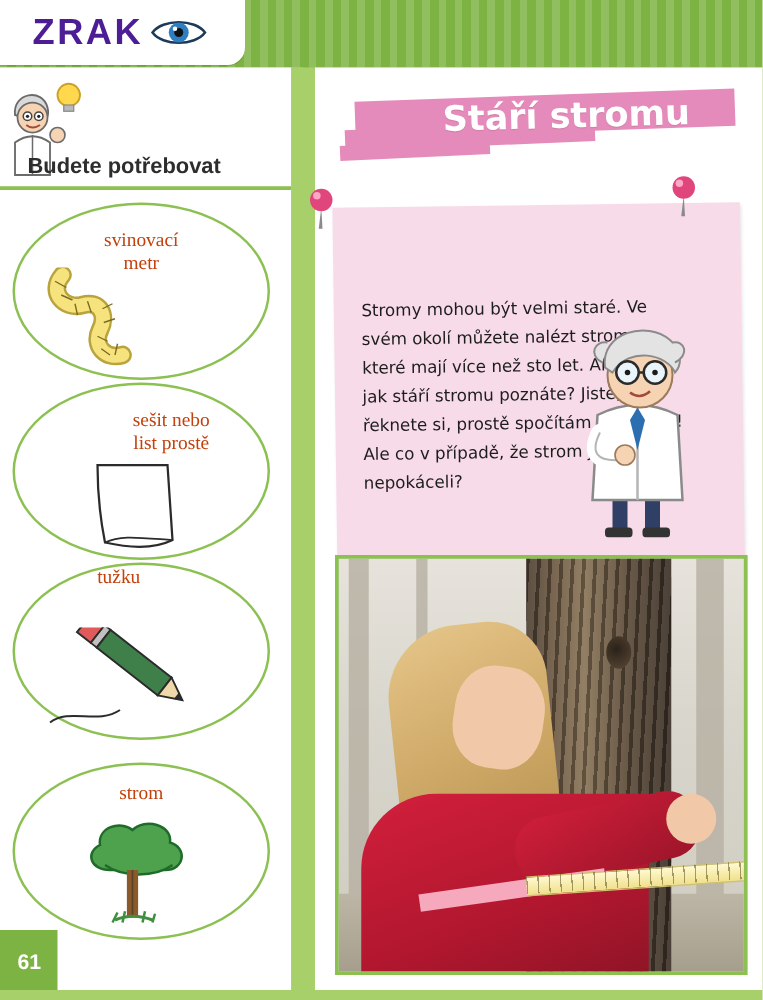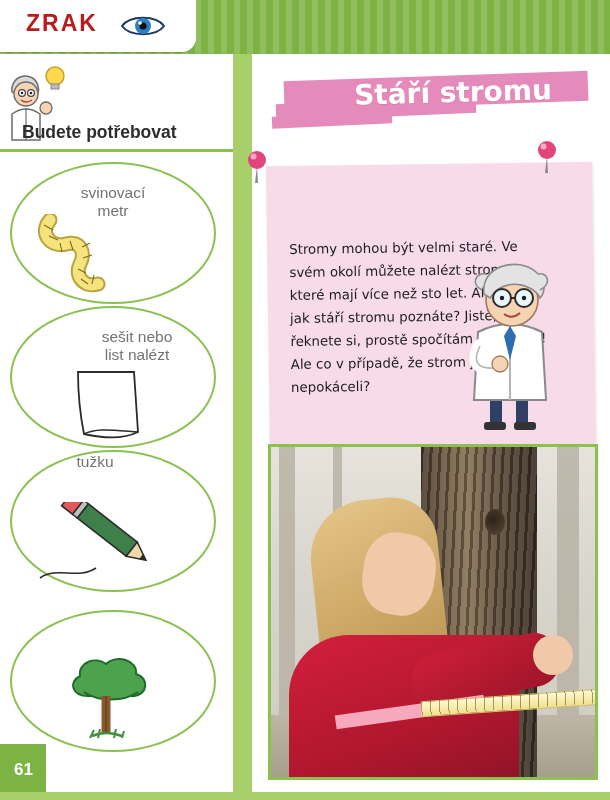--- a/index.html
+++ b/index.html
@@ -40,24 +40,24 @@
     position: absolute;
     left: 0; top: 0;
     width: 196px; height: 52px;
     background: #ffffff;
     border-bottom-right-radius: 14px;
     box-shadow: 0 1px 0 rgba(0,0,0,0.12);
   }
   .chapter-title {
     position: absolute;
     left: 26px; top: 10px;
-    font-size: 23px;
+    font-size: 29px;
     font-weight: bold;
     letter-spacing: 2px;
-    color: #b91c1c;
+    color: #4c1d95;
   }
   .eye-icon {
     position: absolute;
     left: 120px; top: 14px;
     width: 46px; height: 24px;
   }
 
   
   .left-col {
     position: absolute;
@@ -109,23 +109,23 @@
     width: 206px; height: 142px;
     border-radius: 50%;
     border: 2px solid #8cc152;
     box-sizing: border-box;
     background: #ffffff;
   }
   .item-label {
     position: absolute;
     width: 150px;
     text-align: center;
-    font-family: Liberation Sans, sans-serif;
+    font-family: Liberation Serif, serif;
     font-size: 15.5px;
-    color: #737373;
+    color: #c2410c;
     line-height: 1.15;
   }
 
   
   .right-col {
     position: absolute;
     left: 242px; top: 54px;
     width: 368px; height: 746px;
   }
   .right-white {
@@ -390,21 +390,21 @@
                 <path d="M45 65 L52 70"></path>
                 <path d="M56 70 L58 61"></path>
             </g>
           </svg>
         </div>
       </div>
 
       <div class="item" style="top:252px;">
         <div class="item-bubble"></div>
         <div class="item-label" style="left:52px; top:22px; white-space:pre-line;">sešit nebo
-list nalézt</div>
+list prostě</div>
         <div style="position:absolute;left:58px;top:62px;">
           <svg width="96" height="76" viewBox="0 0 96 76">
             <path d="M10 4 L66 4 L70 64 C54 72 34 70 16 66 C12 46 10 24 10 4 Z" fill="#ffffff" stroke="#2b2b2b" stroke-width="1.8"></path>
             <path d="M16 66 C28 60 42 62 70 64" fill="none" stroke="#2b2b2b" stroke-width="1.4"></path>
           </svg>
         </div>
       </div>
 
       <div class="item" style="top:396px;">
         <div class="item-bubble"></div>
@@ -418,20 +418,21 @@
               <path d="M104 10 L122 19 L104 28 Z" fill="#f0d9a8" stroke="#2b2b2b" stroke-width="1.5"></path>
               <path d="M116 15.5 L122 19 L116 22.5 Z" fill="#2b2b2b"></path>
             </g>
             <path d="M6 76 C22 64 44 78 62 66" fill="none" stroke="#2b2b2b" stroke-width="1.6"></path>
           </svg>
         </div>
       </div>
 
       <div class="item" style="top:556px;">
         <div class="item-bubble"></div>
+        <div class="item-label" style="left:28px; top:16px;">strom</div>
         <div style="position:absolute;left:44px;top:42px;">
           <svg width="120" height="100" viewBox="0 0 120 100">
             <path d="M34 44 C18 44 14 30 26 24 C24 10 42 4 52 12 C62 2 84 8 82 22 C96 26 94 44 78 44 Z" fill="#4ea24e" stroke="#1f6b2a" stroke-width="2"></path>
             <path d="M30 40 C44 50 70 50 84 40" fill="#4ea24e" stroke="#1f6b2a" stroke-width="2"></path>
             <path d="M52 44 L52 82" stroke="#8a5a2b" stroke-width="9"></path>
             <path d="M52 44 L52 82" stroke="#2b2b2b" stroke-width="1.4" fill="none" opacity="0.5"></path>
             <path d="M38 84 Q52 78 68 84" fill="none" stroke="#3f8f3f" stroke-width="2.5"></path>
             <path d="M36 86 L40 78 M44 86 L46 77 M60 86 L62 77 M68 86 L70 79" stroke="#3f8f3f" stroke-width="2"></path>
           </svg>
         </div>

